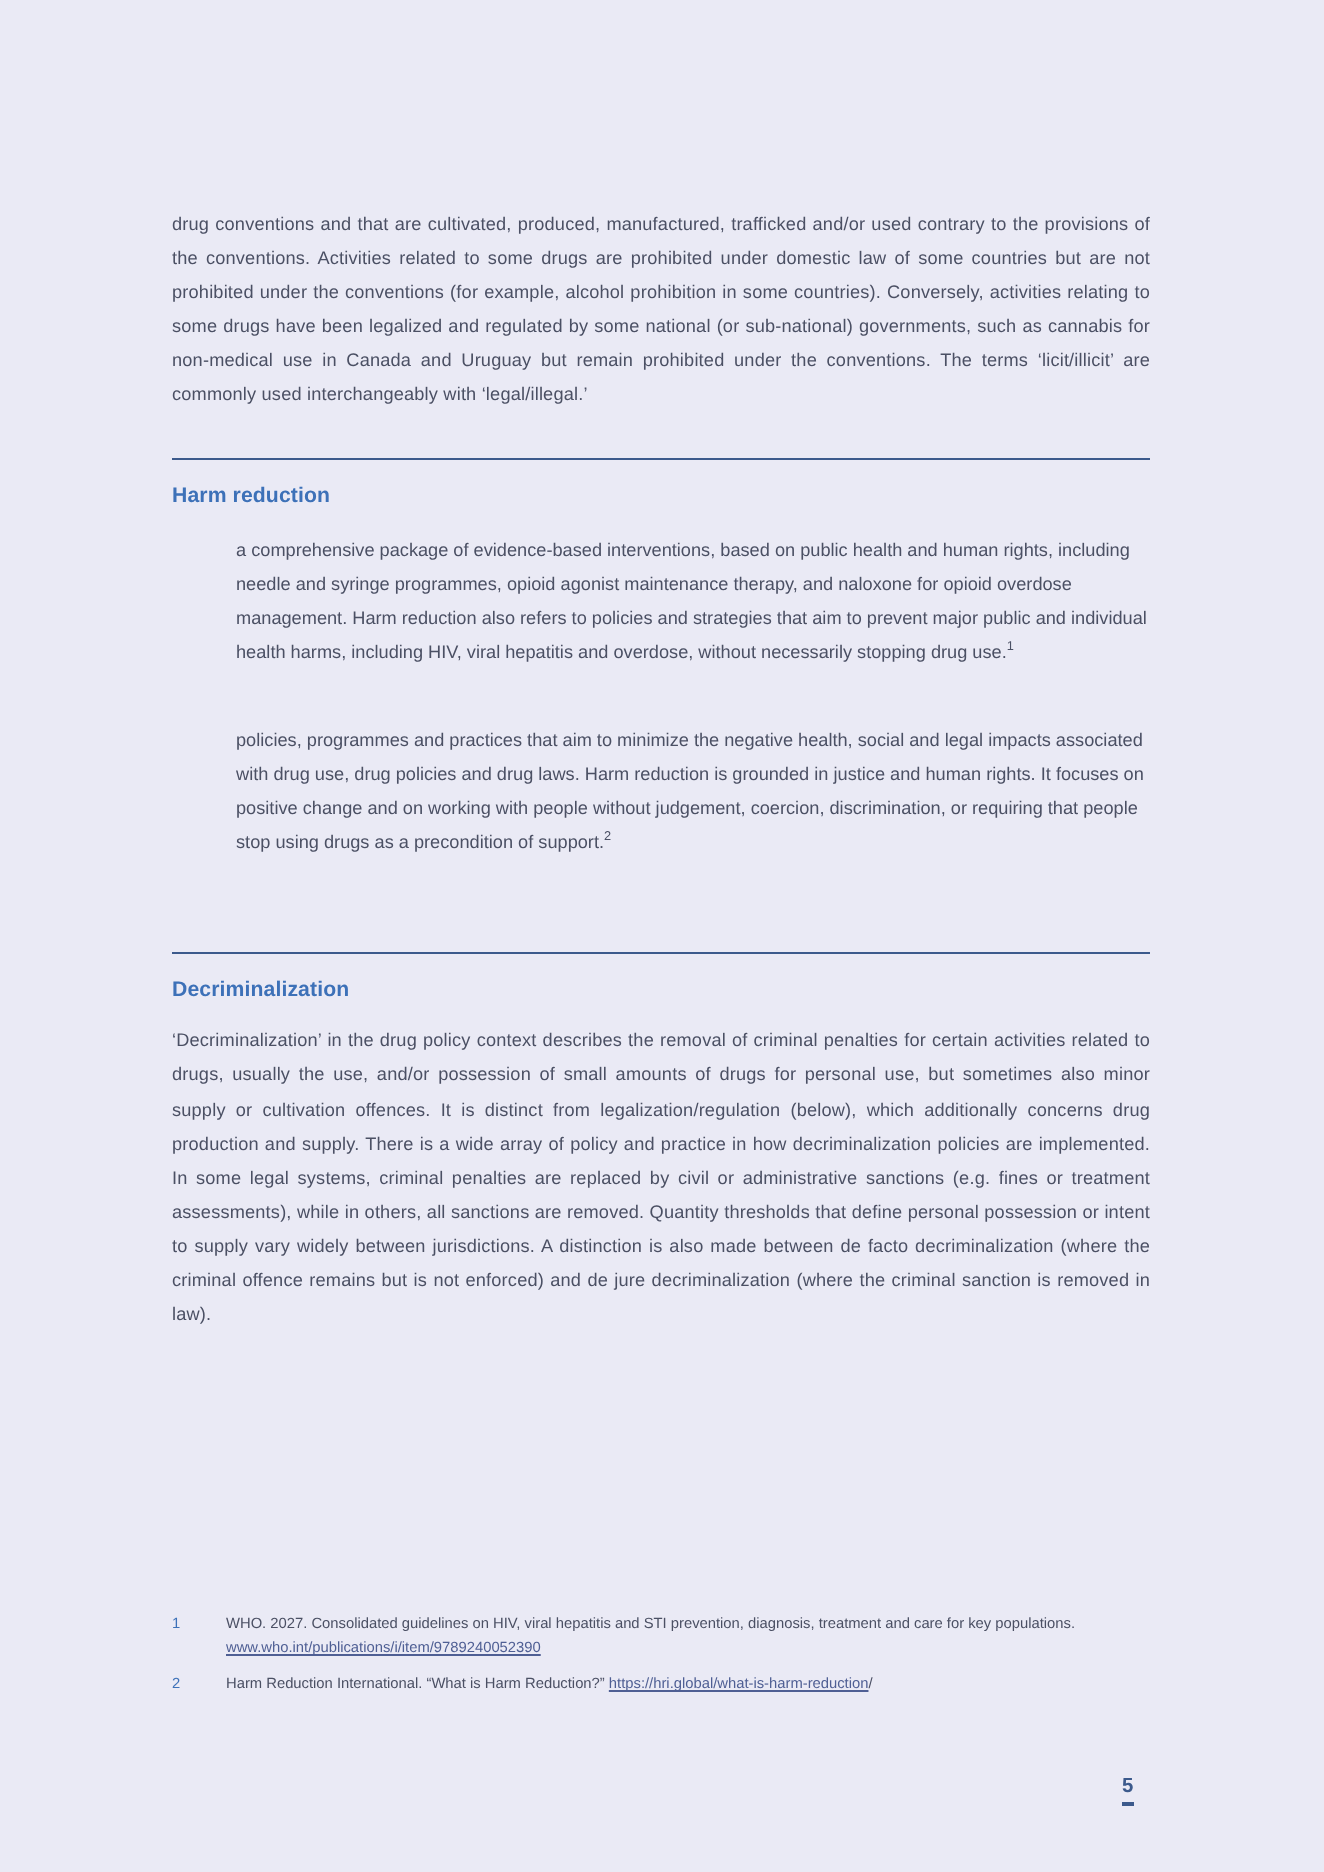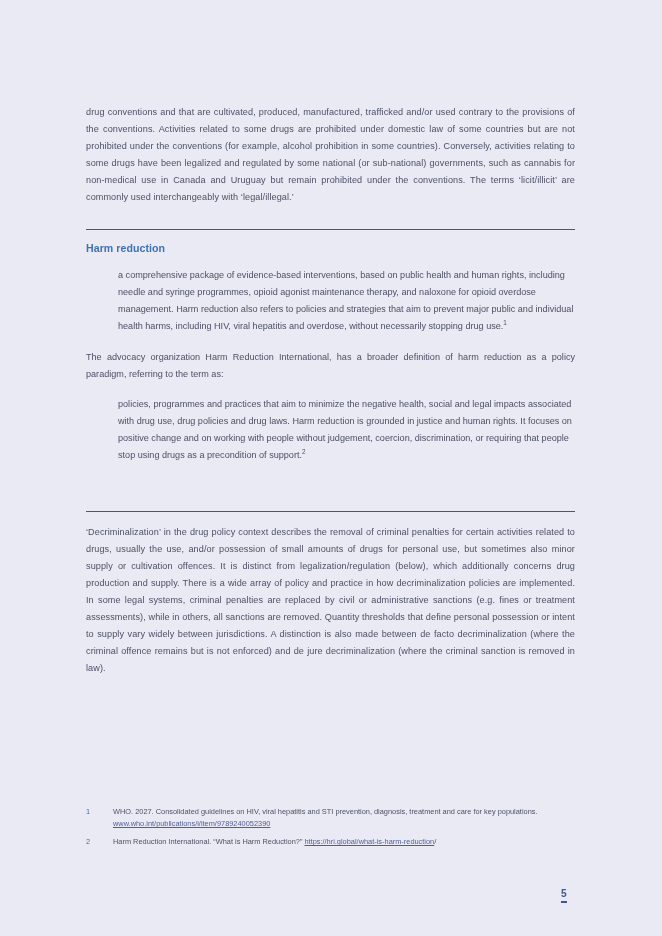--- a/index.html
+++ b/index.html
@@ -120,26 +120,26 @@
 
   <div class="content">
 
     <p class="body-par">drug conventions and that are cultivated, produced, manufactured, trafficked and/or used contrary to the provisions of the conventions. Activities related to some drugs are prohibited under domestic law of some countries but are not prohibited under the conventions (for example, alcohol prohibition in some countries). Conversely, activities relating to some drugs have been legalized and regulated by some national (or sub-national) governments, such as cannabis for non-medical use in Canada and Uruguay but remain prohibited under the conventions. The terms ‘licit/illicit’ are commonly used interchangeably with ‘legal/illegal.’</p>
 
     <div class="section">
       <div class="rule"></div>
       <h2 class="heading">Harm reduction</h2>
       <blockquote class="quote"><span>a comprehensive package of evidence-based interventions, based on public health and human rights, including needle and syringe programmes, opioid agonist maintenance therapy, and naloxone for opioid overdose management. Harm reduction also refers to policies and strategies that aim to prevent major public and individual health harms, including HIV, viral hepatitis and overdose, without necessarily stopping drug use.</span><sup>1</sup></blockquote>
       <div class="gap-after-quote"></div>
-      <p class="intro">The advocacy organization Harm Reduction International, has a broader definition of harm reduction as a policy paradigm, referring to the term as:</p>
       <blockquote class="quote"><span>policies, programmes and practices that aim to minimize the negative health, social and legal impacts associated with drug use, drug policies and drug laws. Harm reduction is grounded in justice and human rights. It focuses on positive change and on working with people without judgement, coercion, discrimination, or requiring that people stop using drugs as a precondition of support.</span><sup>2</sup></blockquote>
     </div>
 
     <div class="section" style="margin-top:46px;">
       <div class="rule"></div>
+      <h2 class="heading">Decriminalization</h2>
       <p class="body-par">‘Decriminalization’ in the drug policy context describes the removal of criminal penalties for certain activities related to drugs, usually the use, and/or possession of small amounts of drugs for personal use, but sometimes also minor supply or cultivation offences. It is distinct from legalization/regulation (below), which additionally concerns drug production and supply. There is a wide array of policy and practice in how decriminalization policies are implemented. In some legal systems, criminal penalties are replaced by civil or administrative sanctions (e.g. fines or treatment assessments), while in others, all sanctions are removed. Quantity thresholds that define personal possession or intent to supply vary widely between jurisdictions. A distinction is also made between de facto decriminalization (where the criminal offence remains but is not enforced) and de jure decriminalization (where the criminal sanction is removed in law).</p>
     </div>
 
   </div>
 
   <div class="footnotes">
     <div class="footnote">
       <span class="footnote-num">1</span>
       <span class="footnote-text"><span>WHO. 2027. Consolidated guidelines on HIV, viral hepatitis and STI prevention, diagnosis, treatment and care for key populations. </span><a class="link" href="#">www.who.int/publications/i/item/9789240052390</a><span></span></span>
     </div>

